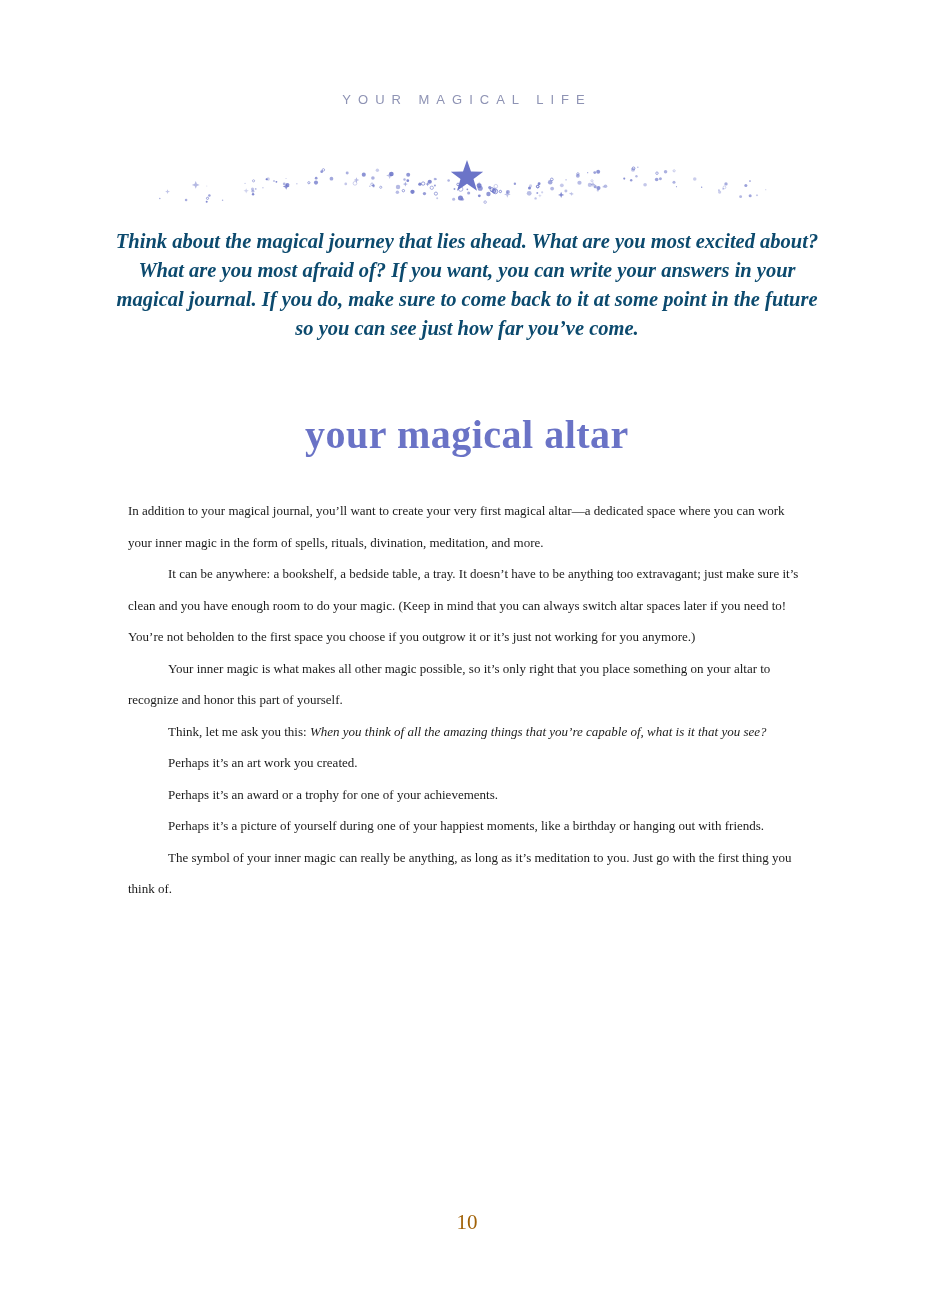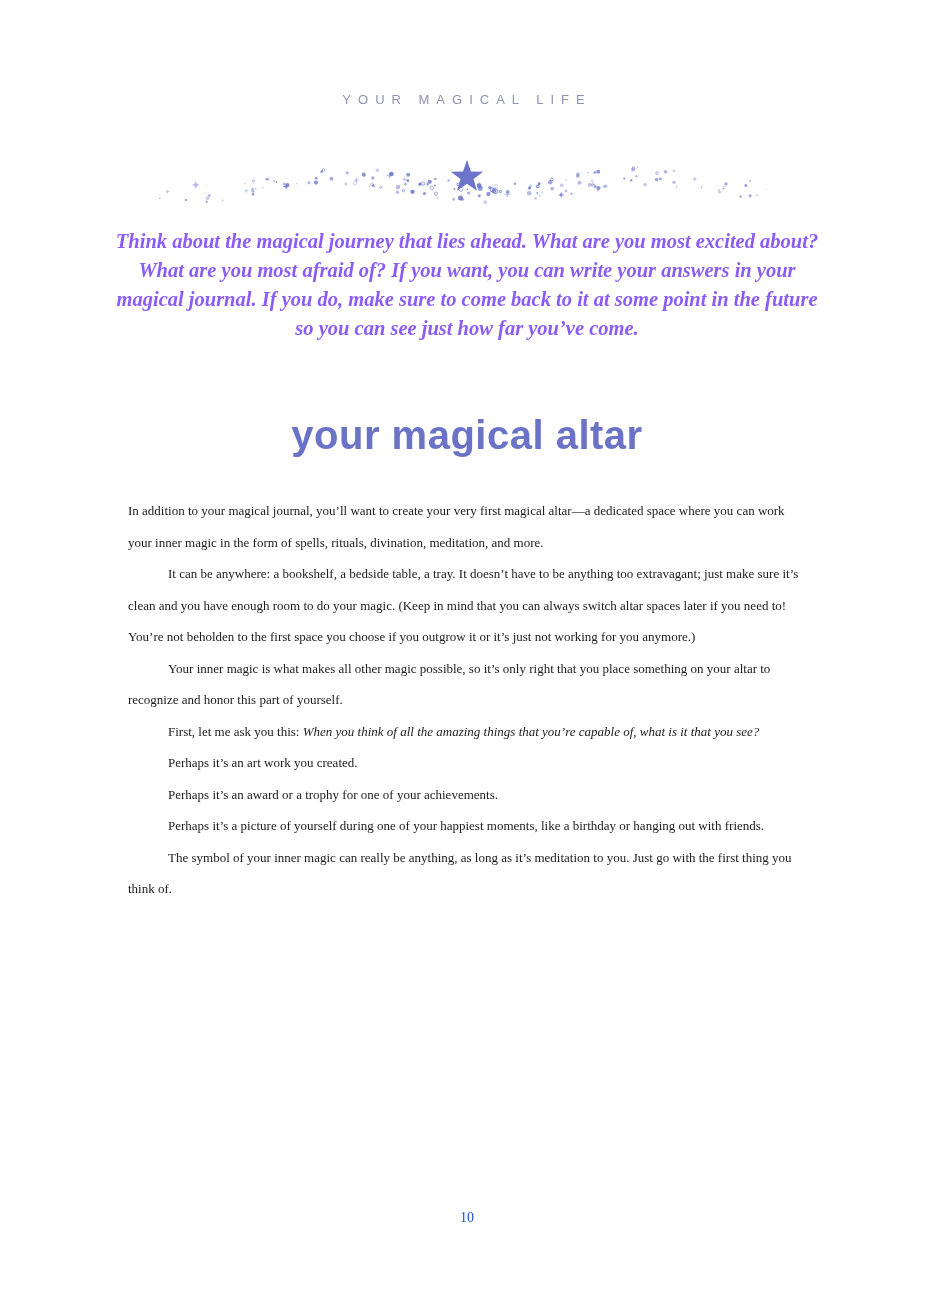--- a/index.html
+++ b/index.html
@@ -13,38 +13,38 @@
     font-family: "Liberation Sans", sans-serif;
     font-size: 13px; font-weight: 400; letter-spacing: 7px;
     color: #8e93b4; text-transform: uppercase;
   }
   .divider { margin: 44px auto 0; width: 620px; height: 68px; }
   .divider svg { display: block; }
   .quote {
     margin: 8px auto 0; width: 712px; text-align: center;
     font-family: "Liberation Serif", serif;
     font-style: italic; font-weight: bold;
-    font-size: 20.5px; line-height: 29px; color: #8b5cf6;
+    font-size: 20.5px; line-height: 29px; color: #0c4a6e;
   }
   .chapter-heading {
     margin: 72px 0 0; text-align: center;
-    font-family: Liberation Sans, sans-serif;
+    font-family: Liberation Serif, serif;
     font-size: 40px; font-weight: bold; line-height: 1;
     color: #6a73c6; letter-spacing: 0.5px;
   }
   .body-text {
     width: 678px; margin: 40px auto 0;
     font-size: 13px; line-height: 31.5px; text-align: left;
   }
   .body-text p { margin: 0; }
   .body-text p.indent { text-indent: 40px; }
   .body-text .inline-italic { font-style: italic; }
   .page-number {
     position: absolute; top: 1202px; left: 0; width: 100%;
-    text-align: center; font-size: 14px; color: #1d4ed8;
+    text-align: center; font-size: 21px; color: #a16207;
   }
 </style>
 </head>
 <body>
 
 <div class="page">
 
   <div class="running-header">YOUR MAGICAL LIFE</div>
 
   <div class="divider">
@@ -204,21 +204,21 @@
   </div>
 
   <div class="quote">Think about the magical journey that lies ahead. What are you most excited about? What are you most afraid of? If you want, you can write your answers in your magical journal. If you do, make sure to come back to it at some point in the future so you can see just how far you’ve come.</div>
 
   <h1 class="chapter-heading">your magical altar</h1>
 
   <div class="body-text">
     <p>In addition to your magical journal, you’ll want to create your very first magical altar—a dedicated space where you can work your inner magic in the form of spells, rituals, divination, meditation, and more.</p>
     <p class="indent">It can be anywhere: a bookshelf, a bedside table, a tray. It doesn’t have to be anything too extravagant; just make sure it’s clean and you have enough room to do your magic. (Keep in mind that you can always switch altar spaces later if you need to! You’re not beholden to the first space you choose if you outgrow it or it’s just not working for you anymore.)</p>
     <p class="indent">Your inner magic is what makes all other magic possible, so it’s only right that you place something on your altar to recognize and honor this part of yourself.</p>
-    <p class="indent"><span>First, let me ask you this: </span><span class="inline-italic">When you think of all the amazing things that you’re capable of, what is it that you see?</span></p>
+    <p class="indent"><span>Think, let me ask you this: </span><span class="inline-italic">When you think of all the amazing things that you’re capable of, what is it that you see?</span></p>
     <p class="indent">Perhaps it’s an art work you created.</p>
     <p class="indent">Perhaps it’s an award or a trophy for one of your achievements.</p>
     <p class="indent">Perhaps it’s a picture of yourself during one of your happiest moments, like a birthday or hanging out with friends.</p>
     <p class="indent">The symbol of your inner magic can really be anything, as long as it’s meditation to you. Just go with the first thing you think of.</p>
   </div>
 
   <div class="page-number">10</div>
 
 </div>
 

